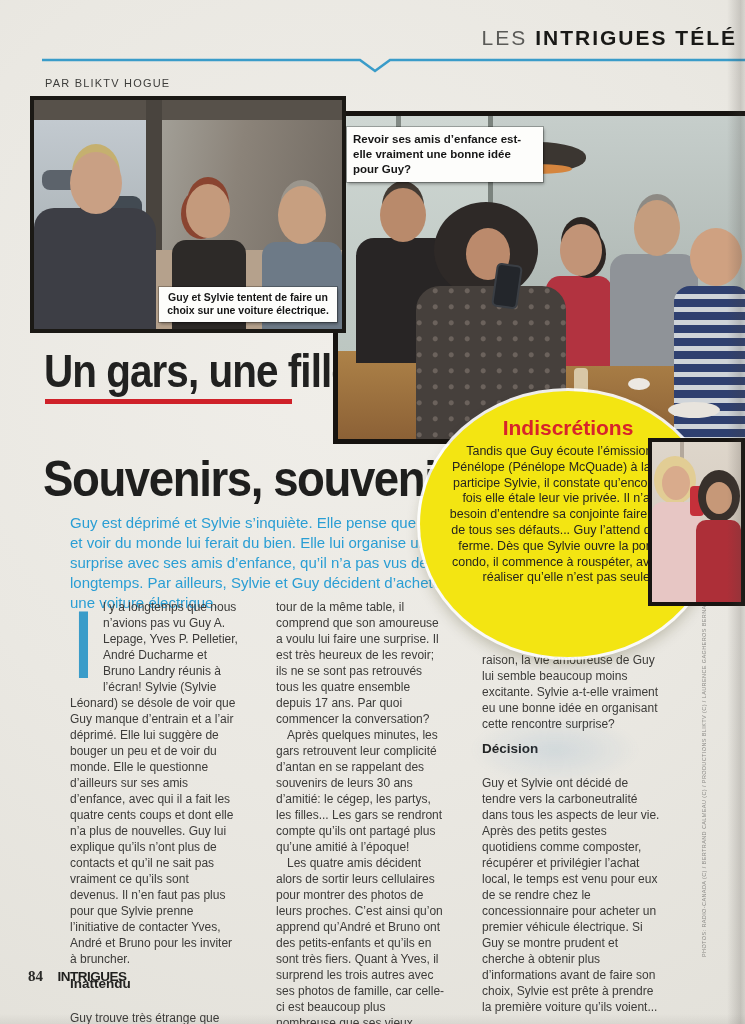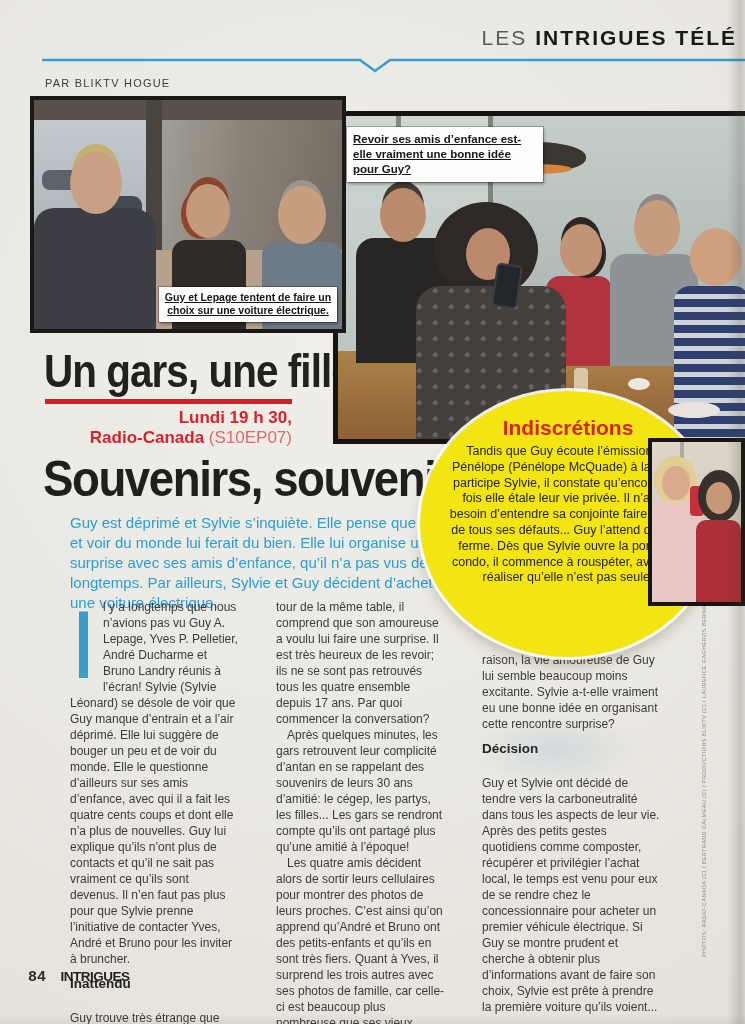--- a/index.html
+++ b/index.html
@@ -19,21 +19,21 @@
     background:linear-gradient(100deg,#b7bebb 0%,#a7a59d 32%,#8b8379 62%,#6f6860 100%);}
   .photo-table{left:333px;top:111px;width:412px;height:323px;border:5px solid #161310;border-right:none;z-index:2;
     background:linear-gradient(#c6cecb 0%,#b0b9b5 55%,#a3aca8 100%);}
   .photo-small{left:648px;top:438px;width:89px;height:160px;border:4px solid #171411;z-index:6;
     background:linear-gradient(#ded6cb,#cfc5b8);}
   .ph{position:absolute;}
   .round{border-radius:50%;}
   
   .capbox{position:absolute;background:#fdfdfb;color:#161616;font-weight:700;
     box-shadow:0 0 0 1px rgba(0,0,0,.25),1px 2px 3px rgba(0,0,0,.35);
-    text-align:center;line-height:1.3;text-decoration:underline;}
+    text-align:center;line-height:1.3;}
   .cap-car{right:5px;bottom:7px;width:168px;font-size:10.5px;padding:4px 5px;}
   .cap-table{left:9px;top:11px;width:184px;font-size:11.5px;padding:5px 6px;text-align:left;}
   
   .show-title{position:absolute;left:44px;top:346px;font-size:43px;font-weight:800;color:#212120;
     letter-spacing:-1px;transform:scale(.94,1.06);transform-origin:left top;white-space:nowrap;}
   .title-rule{position:absolute;left:45px;top:399px;width:247px;height:5px;background:#cf2129;}
   .schedule{position:absolute;left:45px;top:408px;width:247px;text-align:right;line-height:1.15;}
   .sched-l1{font-size:17px;font-weight:800;color:#d6242b;}
   .sched-l2{font-size:17px;}
   .sched-chan{font-weight:800;color:#d6242b;}
@@ -55,21 +55,21 @@
     margin:4px 6px 0 0;font-family:"Liberation Sans",sans-serif;}
   
   .bubble{position:absolute;left:420px;top:391px;width:296px;height:266px;border-radius:50%;
     background:#f3e512;z-index:5;
     box-shadow:0 0 0 3px rgba(255,255,255,.9),0 8px 14px rgba(60,55,10,.25);}
   .bubble-title{margin-top:25px;text-align:center;font-size:21px;font-weight:800;color:#d7242b;}
   .bubble-text{margin:4px auto 0;width:242px;font-size:12.5px;line-height:15.8px;color:#26251f;
     text-align:center;}
   
   .footer{position:absolute;left:28px;top:967px;}
-  .folio{font-family:Liberation Mono, monospace;font-weight:700;font-size:15px;color:#2a2a28;}
+  .folio{font-family:Liberation Serif, serif;font-weight:700;font-size:15px;color:#2a2a28;}
   .maglogo{font-weight:800;font-size:13.5px;letter-spacing:-.5px;color:#1f1f1d;margin-left:10px;}
   .credits{position:absolute;left:701px;top:957px;transform:rotate(-90deg);transform-origin:0 0;
     width:330px;font-size:5.5px;letter-spacing:.4px;color:#8d8c88;white-space:nowrap;}
   
   .edge-right{position:absolute;right:0;top:0;bottom:0;width:18px;z-index:9;
     background:linear-gradient(to right,rgba(0,0,0,0),rgba(70,65,60,.20) 75%,rgba(70,65,60,.10));}
   .edge-bottom{position:absolute;left:0;right:0;bottom:0;height:10px;z-index:9;
     background:linear-gradient(to top,rgba(70,65,60,.08),rgba(0,0,0,0));}
   .bleed{position:absolute;left:470px;top:715px;width:170px;height:70px;z-index:1;
     background:radial-gradient(ellipse at center,rgba(70,130,185,.14),rgba(0,0,0,0) 70%);
@@ -130,29 +130,25 @@
     <div class="ph" style="left:122px;top:150px;width:186px;height:79px;background:#b5a18c;"></div>
 
     <div class="ph" style="left:0px;top:108px;width:122px;height:121px;background:#3d3e45;border-radius:20px 24px 0 0;"></div>
     <div class="ph round" style="left:36px;top:52px;width:52px;height:62px;background:#c9a084;box-shadow:0 -10px 0 -2px #c5b06f;"></div>
 
     <div class="ph" style="left:138px;top:140px;width:74px;height:89px;background:#2d2a28;border-radius:14px 14px 0 0;"></div>
     <div class="ph round" style="left:152px;top:84px;width:44px;height:54px;background:#c49a7c;box-shadow:0 -8px 0 -1px #8a4430,-7px 3px 0 -2px #8a4430;"></div>
 
     <div class="ph" style="left:228px;top:142px;width:80px;height:87px;background:#6d7a87;border-radius:14px 14px 0 0;"></div>
     <div class="ph round" style="left:244px;top:86px;width:48px;height:58px;background:#c79f80;box-shadow:0 -8px 0 -2px #9b968d;"></div>
-    <div class="capbox cap-car">Guy et Lepage tentent de faire un choix sur une voiture électrique.</div>
+    <div class="capbox cap-car">Guy et Sylvie tentent de faire un choix sur une voiture électrique.</div>
   </div>
 
   <div class="show-title">Un gars, une fille</div>
   <div class="title-rule"></div>
-  <div class="schedule">
-    <div class="sched-l1">Lundi 19 h 30,</div>
-    <div class="sched-l2"><span class="sched-chan">Radio-Canada</span><span class="sched-ep"> (S10EP07)</span></div>
-  </div>
 
   <div class="headline">Souvenirs, souvenirs</div>
   <div class="intro">Guy est déprimé et Sylvie s’inquiète. Elle pense que sortir et voir du monde lui ferait du bien. Elle lui organise une surprise avec ses amis d’enfance, qu’il n’a pas vus depuis longtemps. Par ailleurs, Sylvie et Guy décident d’acheter une voiture électrique.</div>
 
   <div class="bleed"></div>
 
   <div class="col col1">
     <p><span class="dropcap">I</span><span>l y a longtemps que nous n’avions pas vu Guy A. Lepage, Yves P. Pelletier, André Ducharme et Bruno Landry réunis à l’écran! Sylvie (Sylvie Léonard) se désole de voir que Guy manque d’entrain et a l’air déprimé. Elle lui suggère de bouger un peu et de voir du monde. Elle le questionne d’ailleurs sur ses amis d’enfance, avec qui il a fait les quatre cents coups et dont elle n’a plus de nouvelles. Guy lui explique qu’ils n’ont plus de contacts et qu’il ne sait pas vraiment ce qu’ils sont devenus. Il n’en faut pas plus pour que Sylvie prenne l’initiative de contacter Yves, André et Bruno pour les inviter à bruncher.</span></p>
     <div class="subhead">Inattendu</div>
     <p>Guy trouve très étrange que Sylvie l’invite au resto pour un brunch; ils ont plutôt l’habitude d’y aller le soir. En voyant ses vieux chums assis au-</p>

